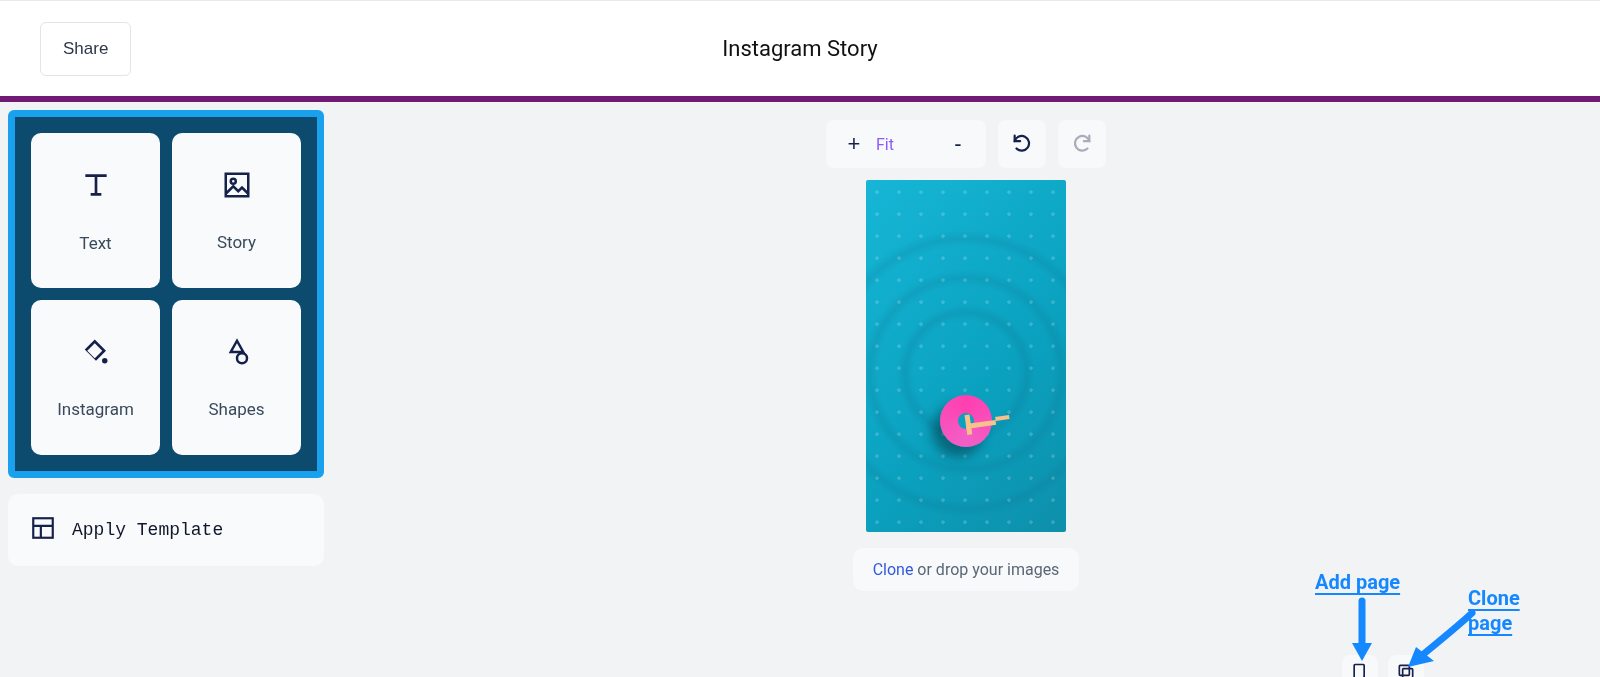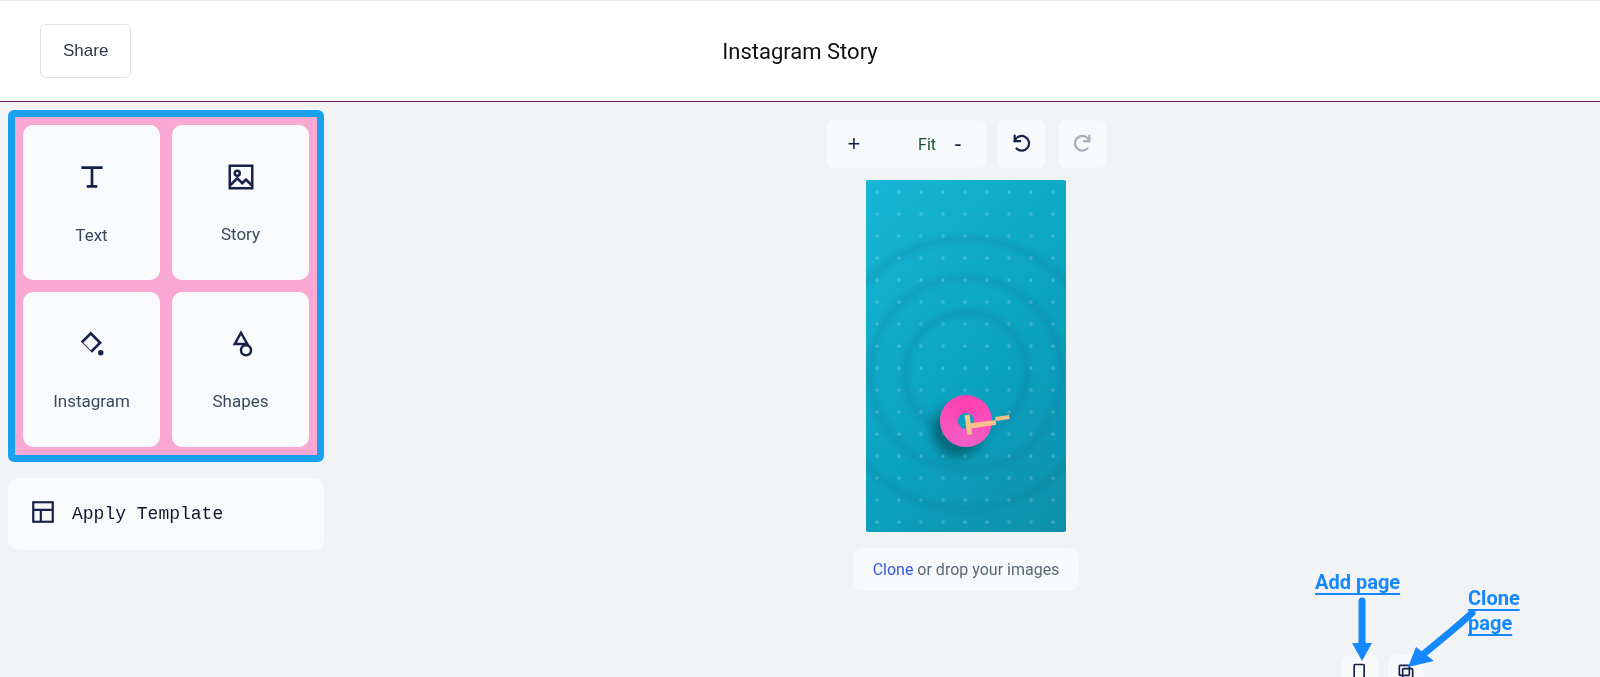--- a/index.html
+++ b/index.html
@@ -5,21 +5,21 @@
   * { box-sizing: border-box; margin: 0; padding: 0; }
   html, body { width: 1600px; height: 677px; font-family: -apple-system, "Segoe UI", Roboto, Helvetica, Arial, sans-serif; background:#fff; color:#1a202c; overflow:hidden; }
 
   
   .header {
     height: 102px;
     display: flex;
     align-items: center;
     padding: 0 40px;
     border-top: 1px solid #e9e9e9;
-    border-bottom: 1px solid #701a75;
+    border-bottom: 6px solid #701a75;
     background: #fff;
     position: relative;
   }
   .share-btn {
     border: 1px solid #e4e4e4;
     border-radius: 6px;
     background: #fff;
     padding: 16px 22px;
     font-size: 17px;
     color:#2d3748;
@@ -53,25 +53,25 @@
   }
 
   
   .sidebar {
     width: 332px;
     padding: 8px;
   }
   .tool-grid {
     border: 7px solid #19a1ee;
     border-radius: 6px;
-    padding: 8px;
+    padding: 16px;
     display:grid;
     grid-template-columns: 1fr 1fr;
     gap: 12px;
-    background:#f9a8d4;
+    background:#0c4a6e;
   }
   .tool-tile {
     background:#f9fafb;
     border-radius:10px;
     height: 155px;
     display:flex;
     flex-direction:column;
     align-items:center;
     justify-content:center;
     gap:28px;
@@ -116,22 +116,22 @@
     align-items:center;
     height:48px;
   }
   .zoom-group { padding:0 6px; }
   .zoom-btn {
     width:44px; height:48px;
     background:transparent; border:none;
     font-size:22px; color:#15214b; cursor:pointer;
   }
   .zoom-fit {
-    width:60px; text-align:right;
-    font-size:16px; color:#14532d;
+    width:60px; text-align:left;
+    font-size:16px; color:#8b5cf6;
   }
   .history-btn {
     width:48px; justify-content:center;
     border:none; cursor:pointer;
   }
   .history-btn.redo svg { opacity:.35; }
 
   .canvas {
     margin-top:12px;
     width:200px; height:352px;

